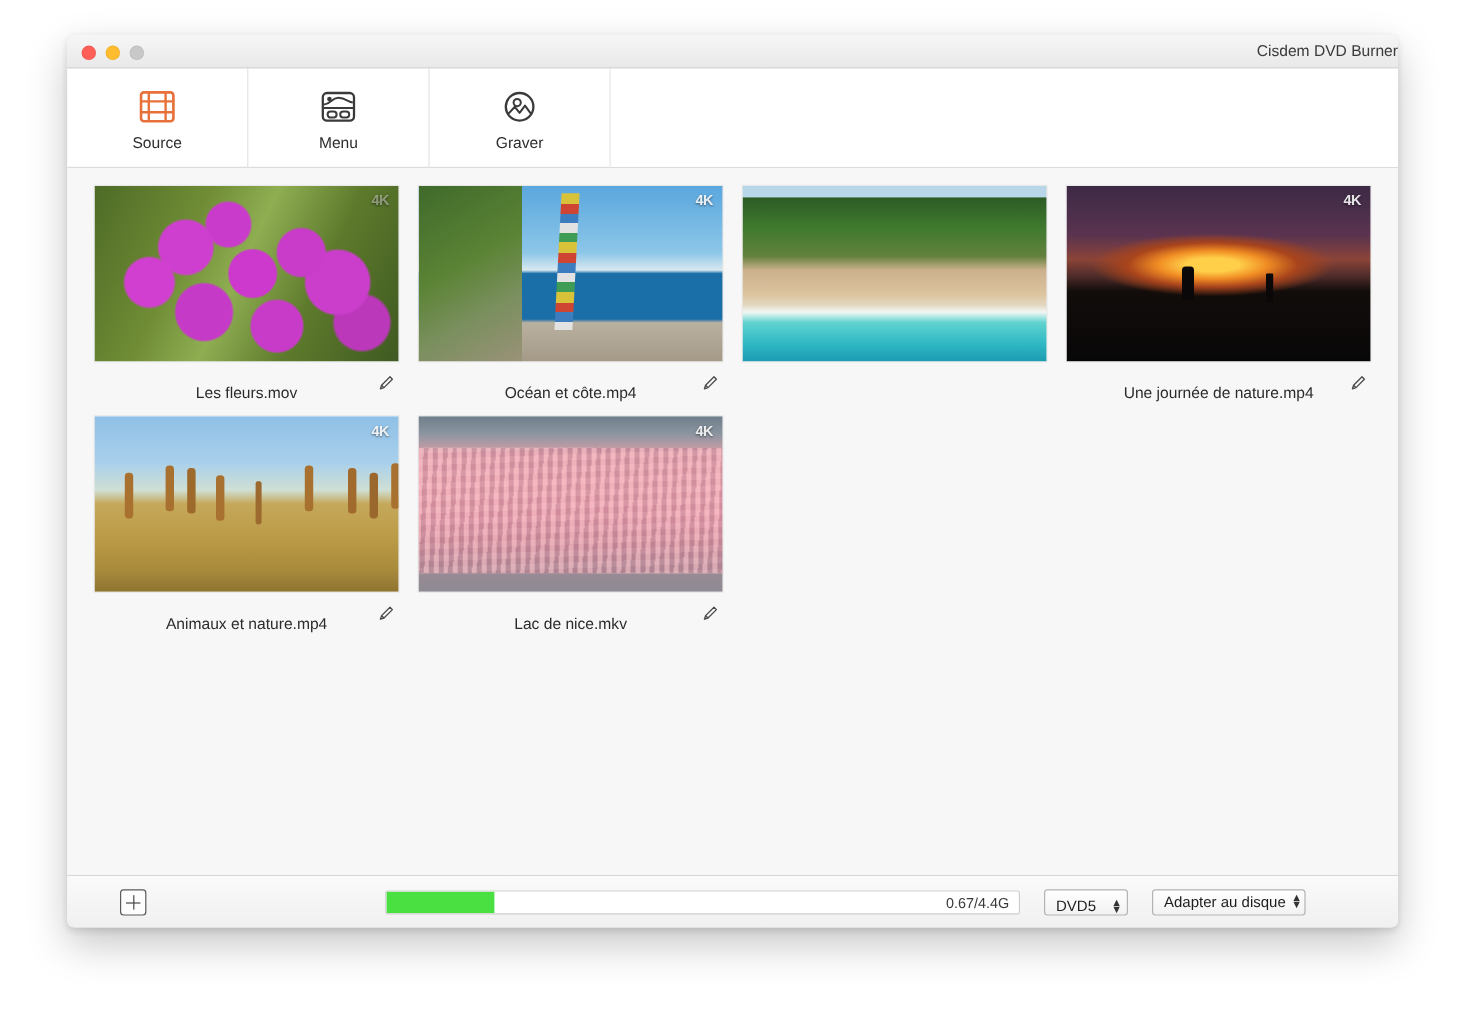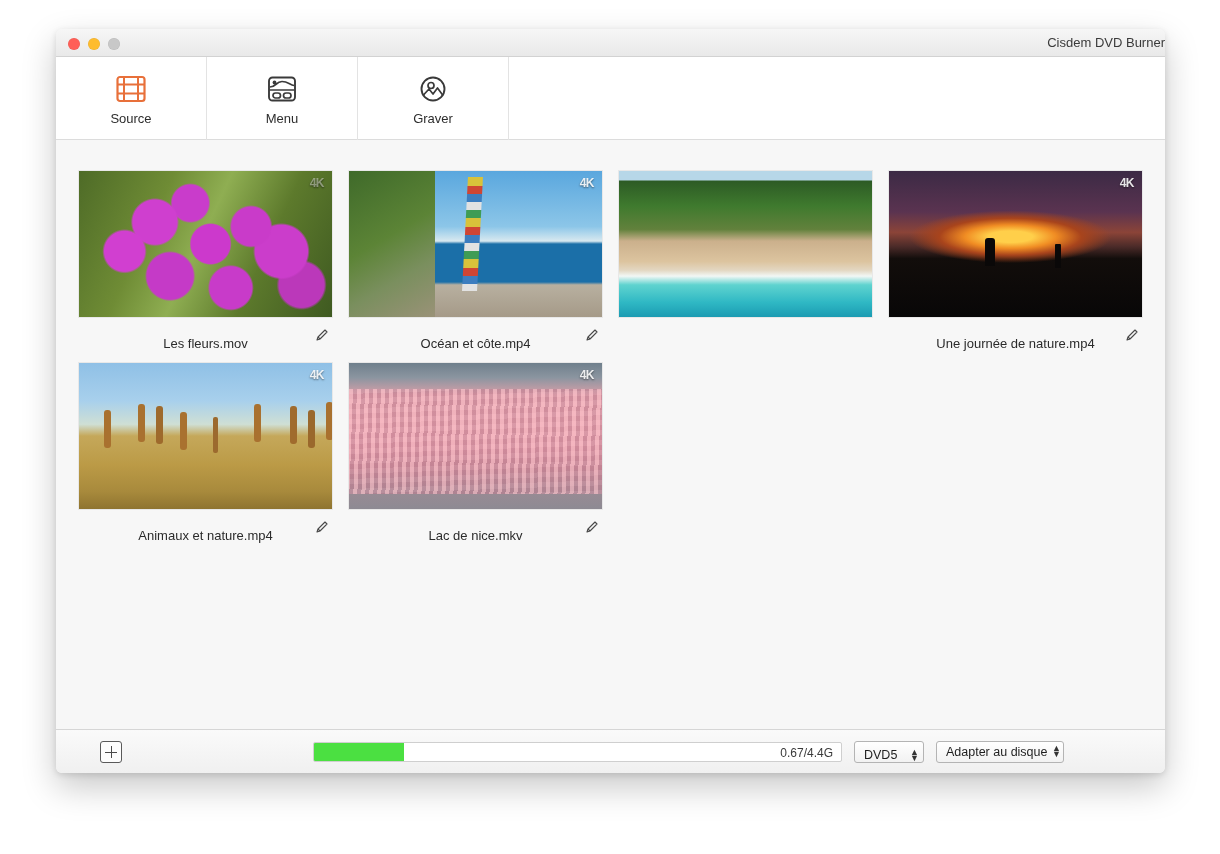--- a/index.html
+++ b/index.html
@@ -74,21 +74,21 @@
 
   
   #content {
     flex: 1 1 auto;
     background: #f7f7f7;
     position: relative;
     overflow: hidden;
   }
   #thumb-grid {
     position: absolute;
-    left: 23px; top: 31px;
+    left: 23px; top: 15px;
     width: 1090px;
     display: flex;
     flex-wrap: wrap;
   }
   .thumb-cell {
     width: 270px;
     margin-bottom: 12px;
   }
   .thumb-frame {
     width: 253px;
@@ -132,20 +132,21 @@
 
   
   #bottombar {
     height: 44px;
     background: linear-gradient(#fafafa, #f0f0f0);
     border-top: 1px solid #d6d6d6;
     display: flex;
     align-items: center;
     padding: 0 14px;
     flex: 0 0 auto;
+    gap: 8px;
   }
   #add-button {
     width: 22px; height: 22px;
     border: 1px solid #5a5a5a;
     border-radius: 3px;
     background: #fdfdfd;
     position: relative;
     cursor: pointer;
     margin-left: 30px;
   }

